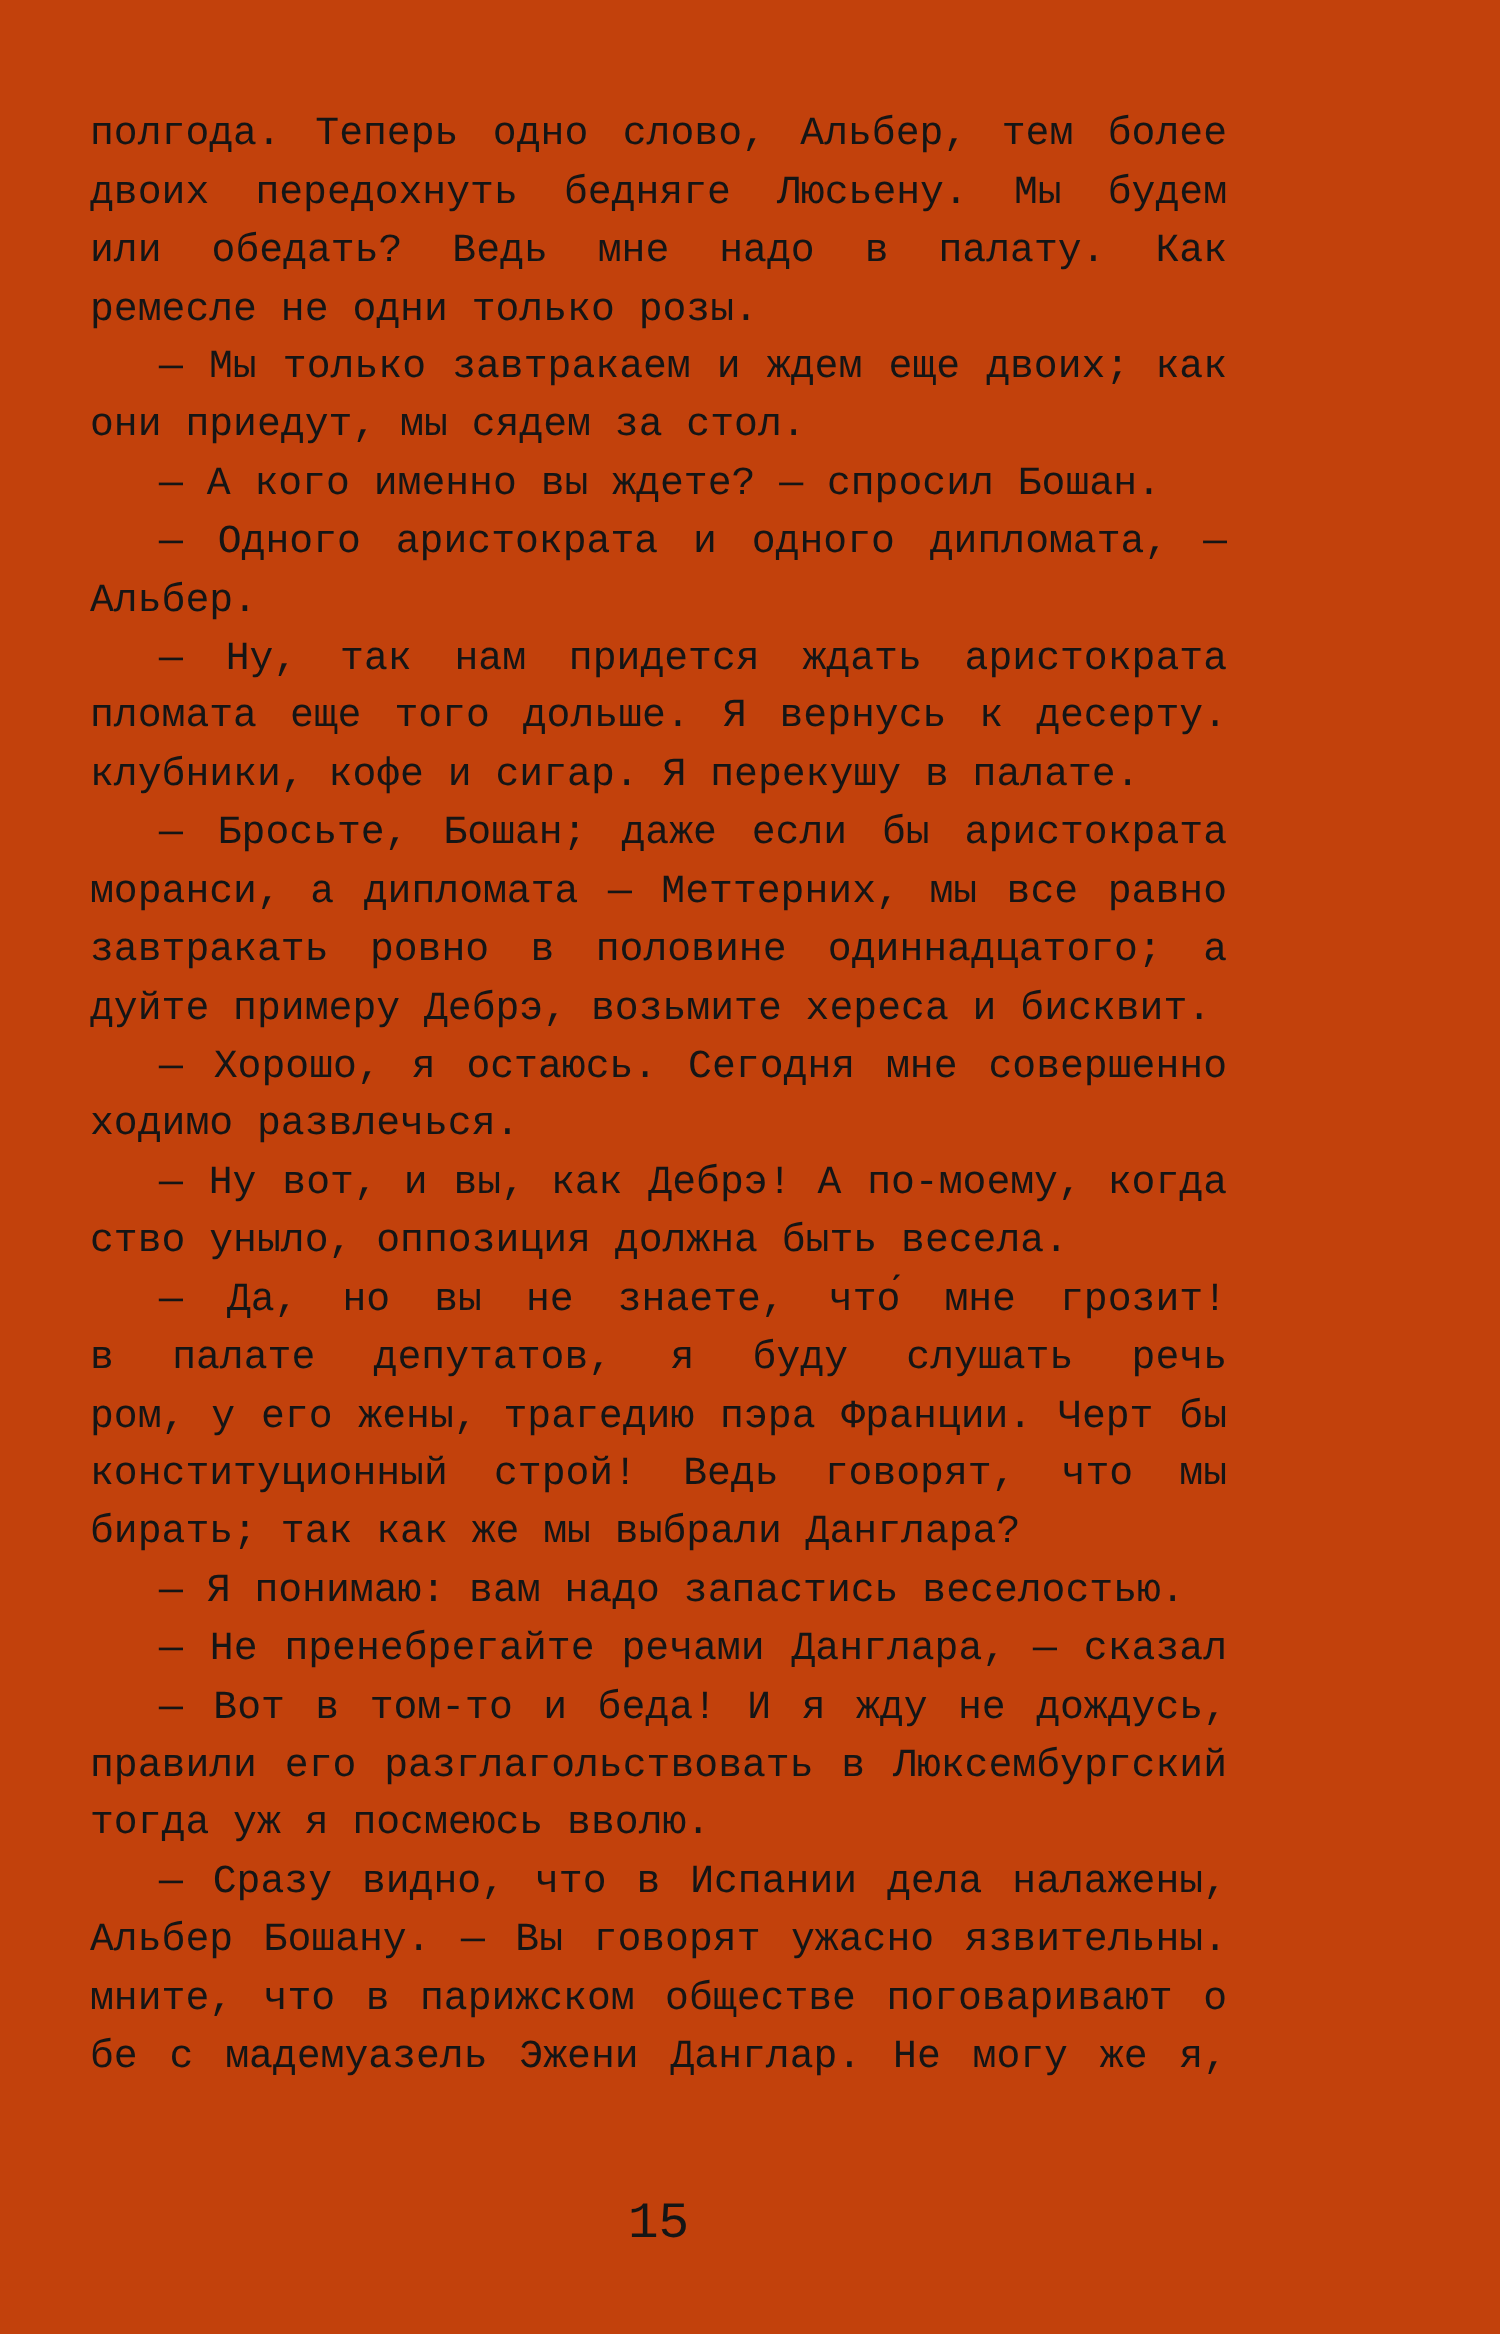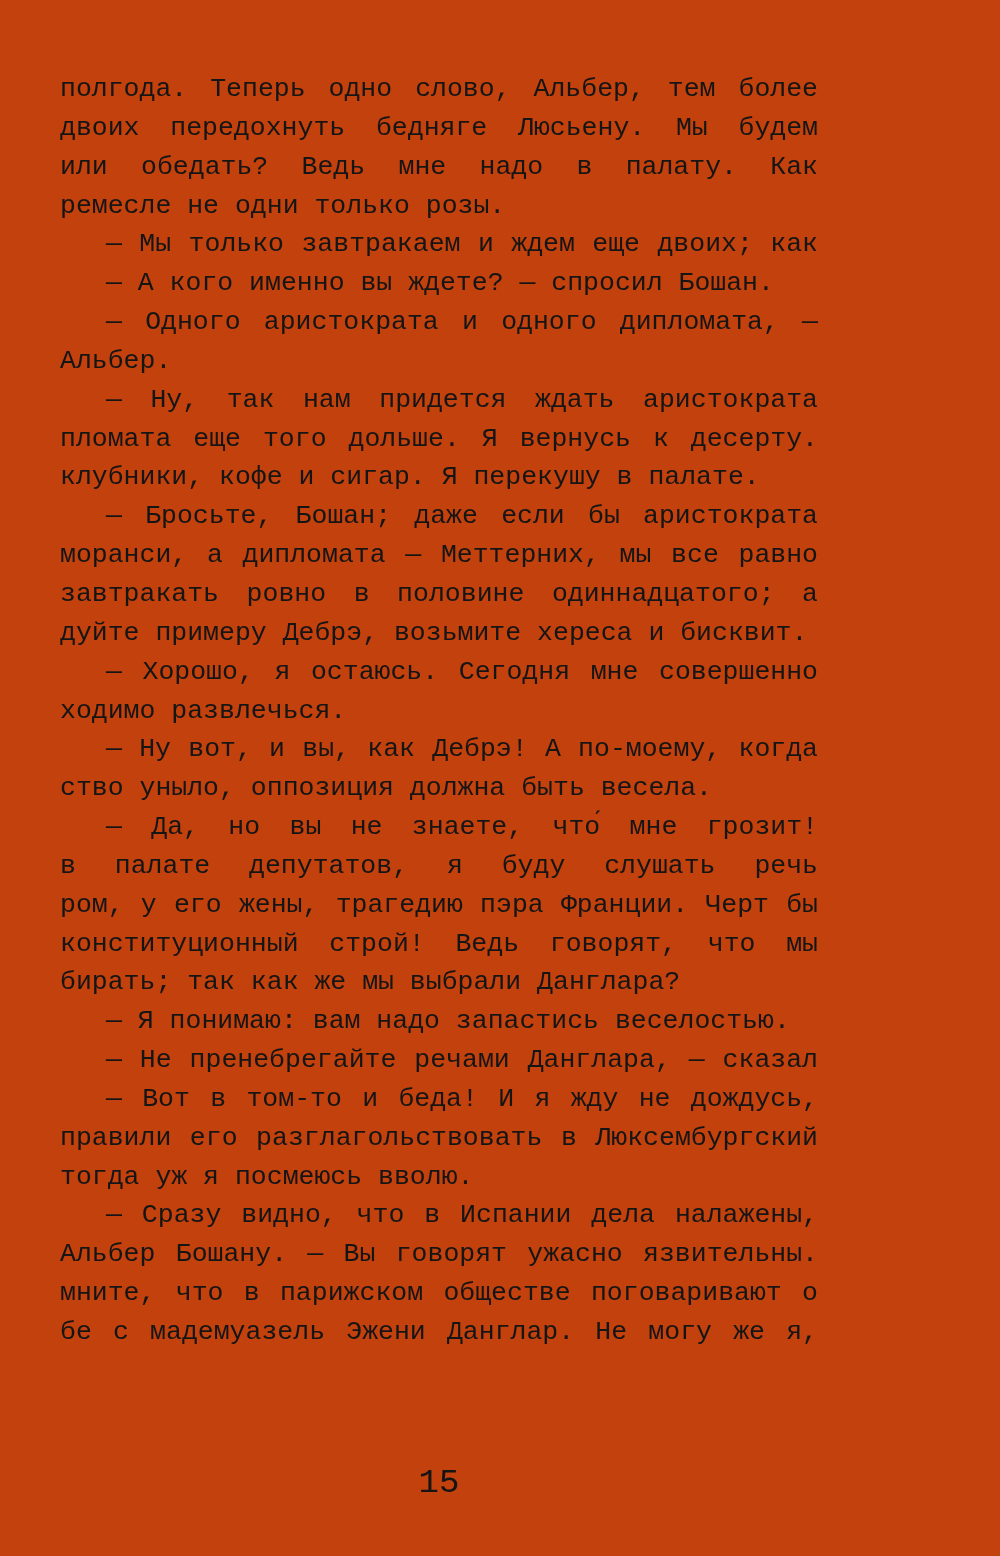--- a/index.html
+++ b/index.html
@@ -53,20 +53,21 @@
 <div class="page">
   <div class="text-block" id="text-block">
       <div class="paragraph">
         <div class="line">полгода. Теперь одно слово, Альбер, тем более что надо же</div>
         <div class="line">двоих передохнуть бедняге Люсьену. Мы будем завтракать</div>
         <div class="line">или обедать? Ведь мне надо в палату. Как видите, в нашем</div>
         <div class="line para-end">ремесле не одни только розы.</div>
       </div>
       <div class="paragraph">
         <div class="line indent">— Мы только завтракаем и ждем еще двоих; как только</div>
+        <div class="line para-end">они приедут, мы сядем за стол.</div>
       </div>
       <div class="paragraph">
         <div class="line indent para-end">— А кого именно вы ждете? — спросил Бошан.</div>
       </div>
       <div class="paragraph">
         <div class="line indent">— Одного аристократа и одного дипломата, — отвечал</div>
         <div class="line para-end">Альбер.</div>
       </div>
       <div class="paragraph">
         <div class="line indent">— Ну, так нам придется ждать аристократа часа два, а ди-</div>

